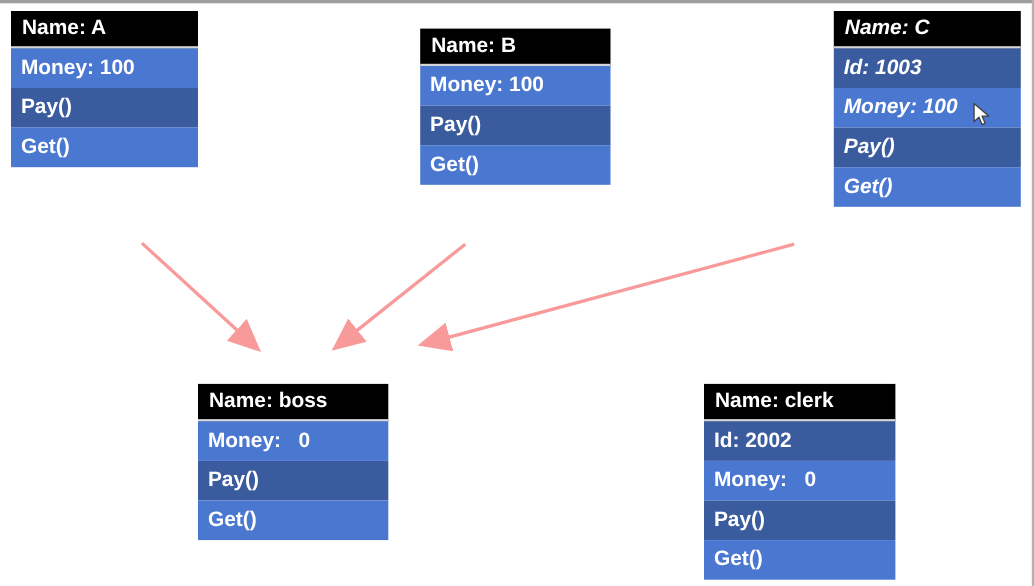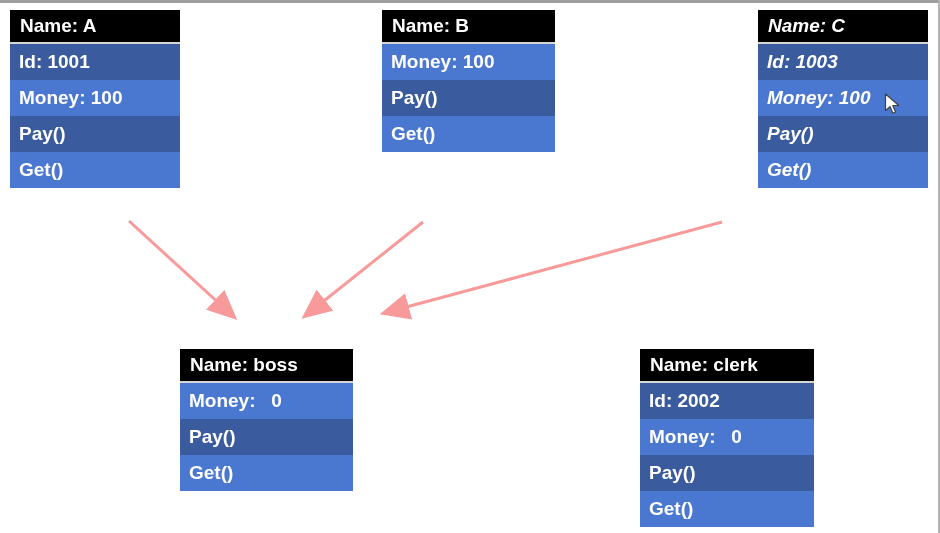--- a/index.html
+++ b/index.html
@@ -30,21 +30,21 @@
     height:36px;line-height:36px;
     color:var(--row-text,#fff);
     font-size:19px;font-weight:700;
     padding-left:9px;
     white-space:pre;
   }
   .row-dark{background:var(--row-dark,#3a5b9e);}
   .row-light{background:var(--row-light,#4a78d0);}
 
   #box-a{left:10px;top:10px;width:170px;}
-  #box-b{left:382px;top:10px;width:173px;}
+  #box-b{left:382px;top:26px;width:173px;}
   #box-c{left:758px;top:10px;width:170px;font-style:italic;}
   #box-boss{left:180px;top:349px;width:173px;}
   #box-clerk{left:640px;top:349px;width:174px;}
 
   #arrow-svg{position:absolute;left:0;top:0;pointer-events:none;}
   #mouse-cursor{position:absolute;left:884px;top:93px;width:20px;height:24px;pointer-events:none;}
 </style>
 </head>
 <body>
 
@@ -59,21 +59,20 @@
         <path id="arrowhead-path" d="M0,0 L10,4.5 L0,9 Z" fill="#f89a9a"></path>
       </marker>
     </defs>
   <line x1="129" y1="221" x2="234" y2="317" stroke="#f89a9a" stroke-width="3" marker-end="url(#arrowhead)"></line>
       <line x1="423" y1="222" x2="305" y2="316" stroke="#f89a9a" stroke-width="3" marker-end="url(#arrowhead)"></line>
       <line x1="722" y1="222" x2="384" y2="313" stroke="#f89a9a" stroke-width="3" marker-end="url(#arrowhead)"></line>
     </svg>
 
   <div class="obj" id="box-a">
     <div class="obj-header">Name: A</div>
-    <div class="obj-row row-dark">Id: 1001</div>
     <div class="obj-row row-light">Money: 100</div>
     <div class="obj-row row-dark">Pay()</div>
     <div class="obj-row row-light">Get()</div>
   </div>
 
   <div class="obj" id="box-b">
     <div class="obj-header">Name: B</div>
     <div class="obj-row row-light">Money: 100</div>
     <div class="obj-row row-dark">Pay()</div>
     <div class="obj-row row-light">Get()</div>

